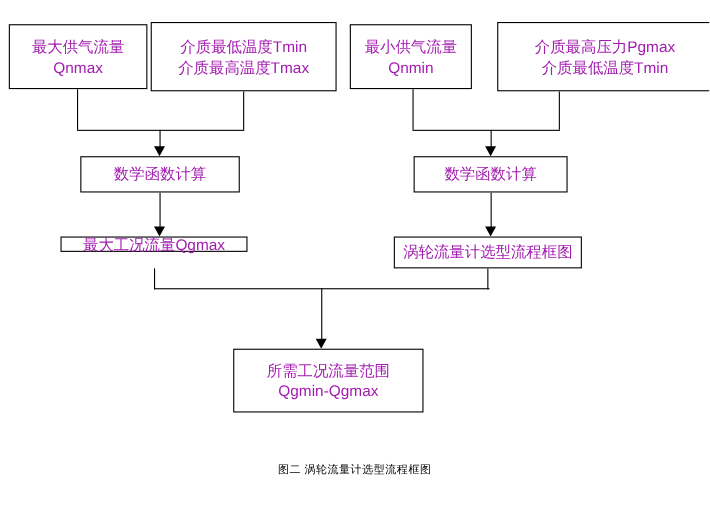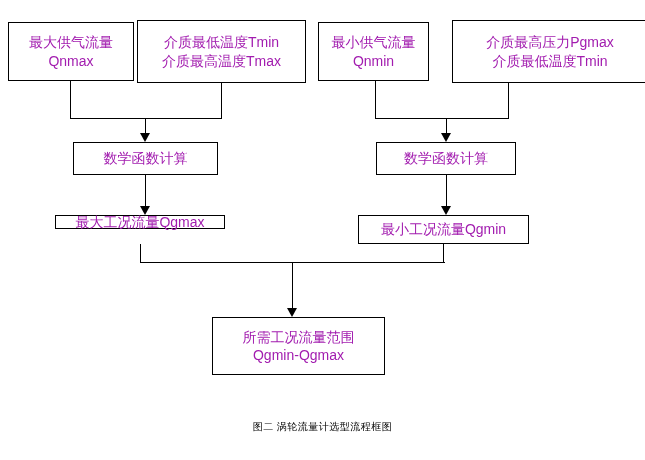--- a/index.html
+++ b/index.html
@@ -136,21 +136,21 @@
   <div class="arrowhead" style="left:140px; top:206px;"></div>
 
   <div class="vline" style="left:446px; top:175px; height:32px;"></div>
   <div class="arrowhead" style="left:441px; top:206px;"></div>
 
   <div class="node" id="n-qgmax">
     <span class="ln">最大工况流量Qgmax</span>
   </div>
 
   <div class="node" id="n-qgmin">
-    <span class="ln">最小工况流量Qgmin</span>
+    <span class="ln">涡轮流量计选型流程框图</span>
   </div>
 
   <div class="vline" style="left:140px; top:244px; height:19px;"></div>
   <div class="vline" style="left:443px; top:244px; height:19px;"></div>
   <div class="hline" style="left:140px; top:262px; width:305px;"></div>
   <div class="vline" style="left:292px; top:262px; height:47px;"></div>
   <div class="arrowhead" style="left:287px; top:308px;"></div>
 
   <div class="node" id="n-result">
     <span class="ln">所需工况流量范围</span>

